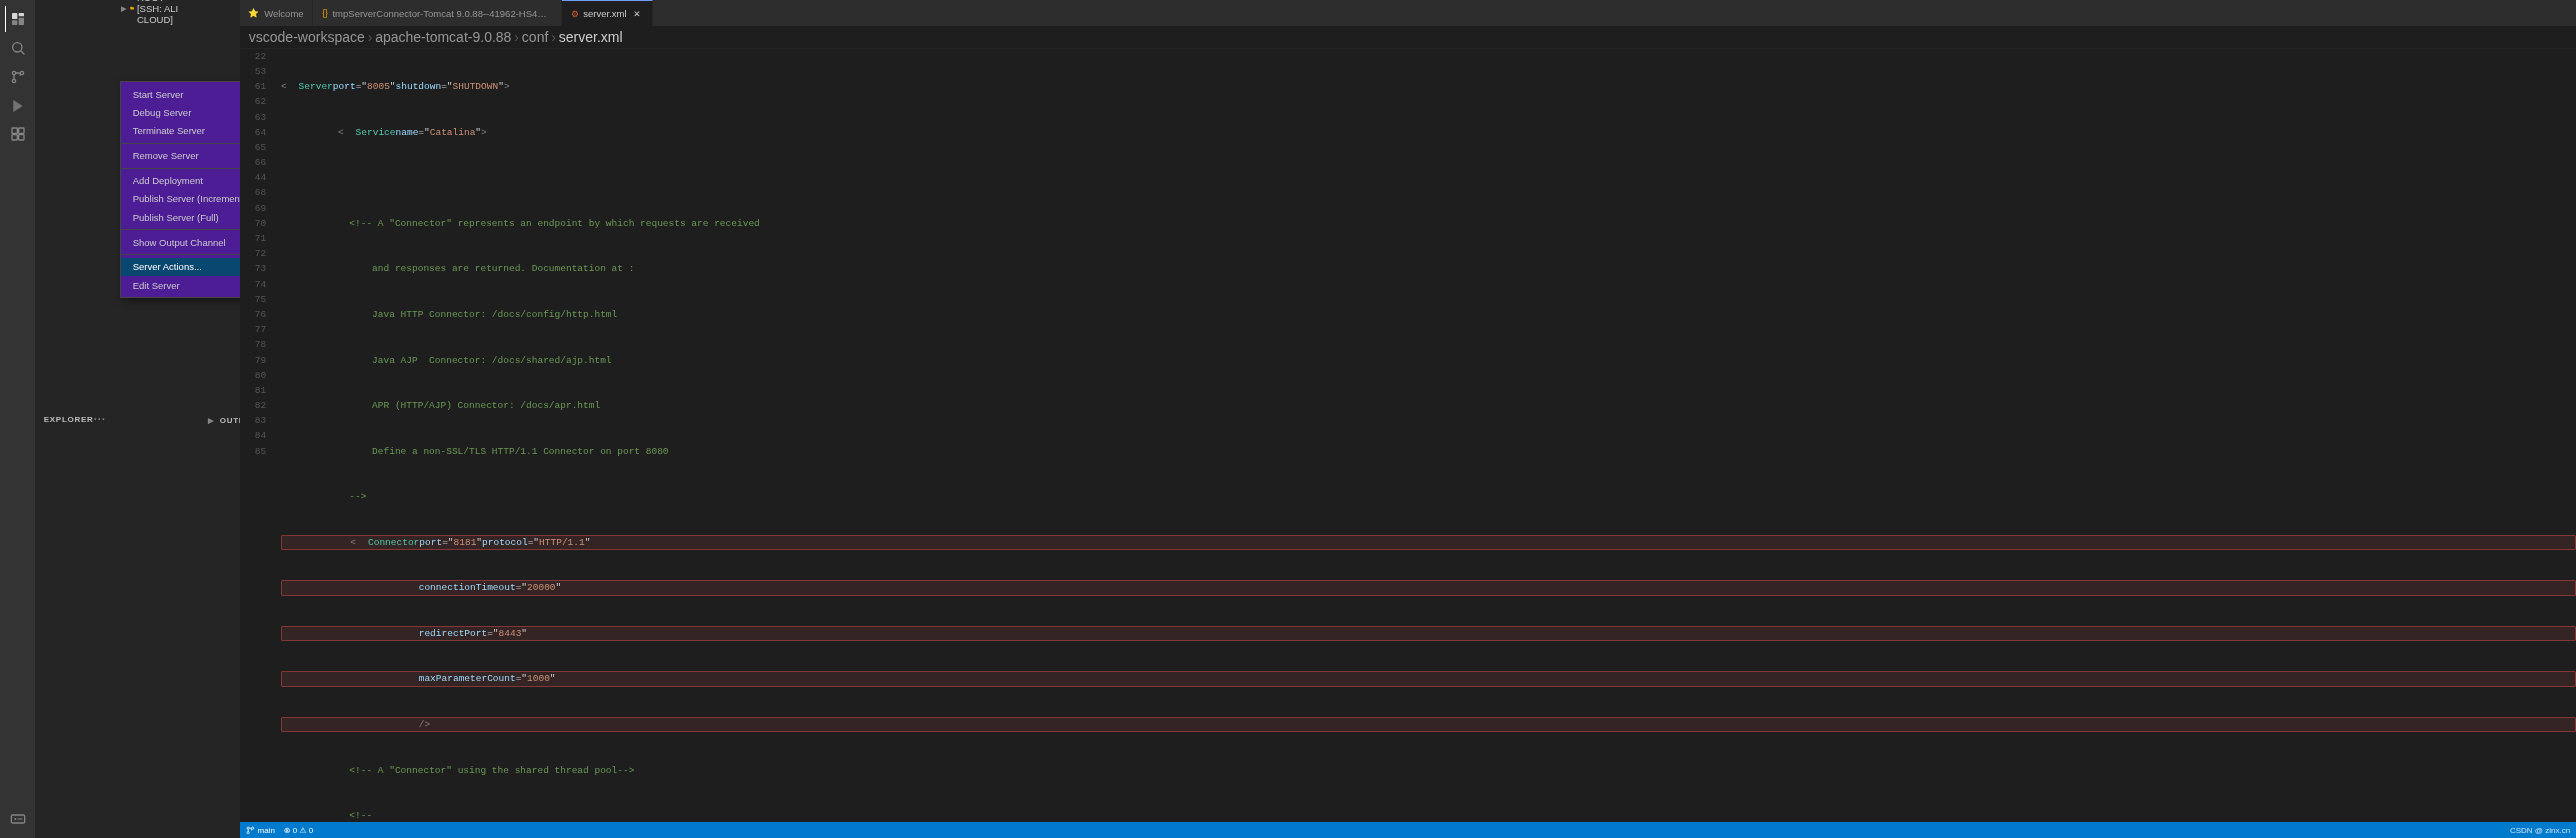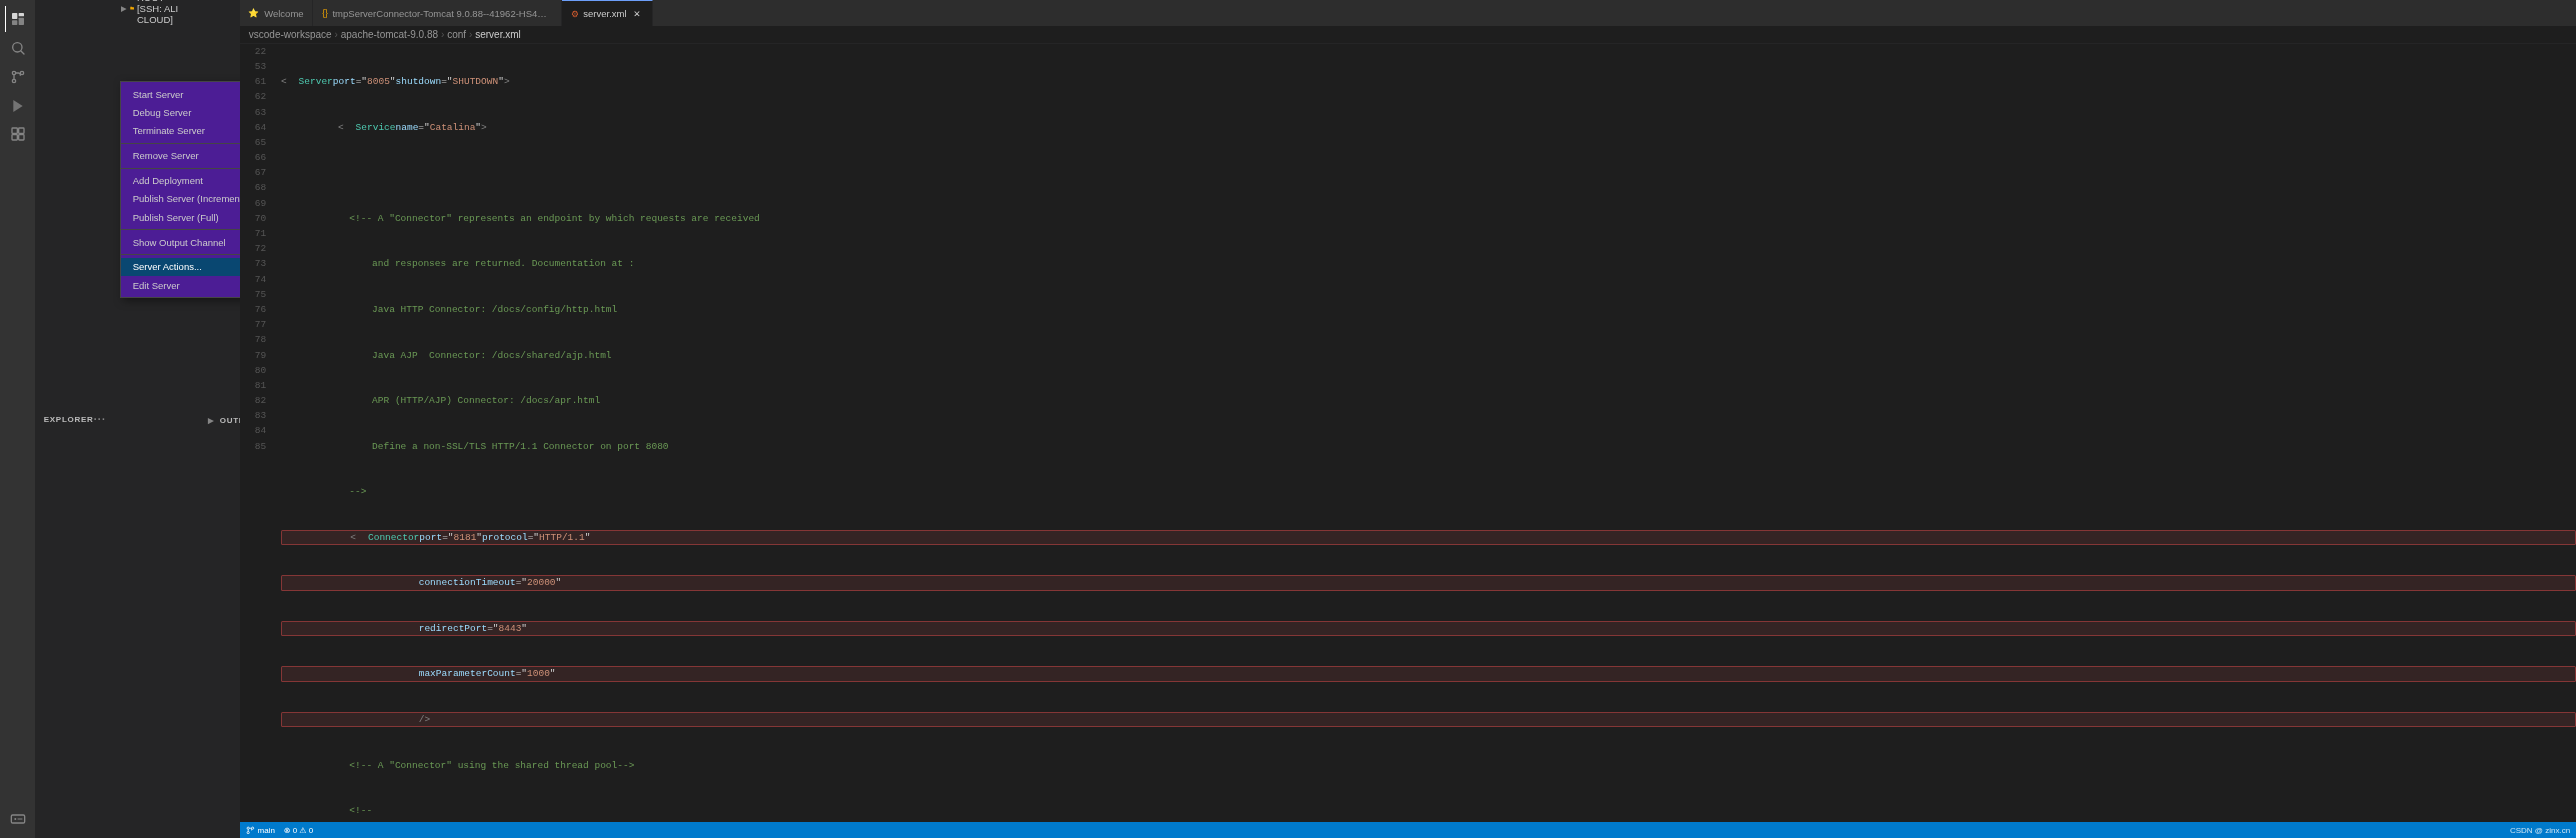--- a/index.html
+++ b/index.html
@@ -178,21 +178,21 @@
       align-items: center;
       justify-content: center;
       border-radius: 2.2px;
       font-size: 8.8px;
     }
 
     
     .breadcrumb {
       background: #1e1e1e;
       padding: 2.9px 8.8px;
-      font-size: 10px;
+      font-size: 14px;
       color: #969696;
       display: flex;
       align-items: center;
       gap: 2.9px;
       border-bottom: 0.7px solid #252526;
       flex-shrink: 0;
     }
     .breadcrumb-sep { color: #555; }
 
     
@@ -410,21 +410,21 @@
   <div class="editor">
     <div class="line-numbers">
       <div class="line-number">22</div>
       <div class="line-number">53</div>
       <div class="line-number">61</div>
       <div class="line-number">62</div>
       <div class="line-number">63</div>
       <div class="line-number">64</div>
       <div class="line-number">65</div>
       <div class="line-number">66</div>
-      <div class="line-number">67</div>
+      <div class="line-number">44</div>
       <div class="line-number">68</div>
       <div class="line-number">69</div>
       <div class="line-number">70</div>
       <div class="line-number">71</div>
       <div class="line-number">72</div>
       <div class="line-number">73</div>
       <div class="line-number">74</div>
       <div class="line-number">75</div>
       <div class="line-number">76</div>
       <div class="line-number">77</div>

